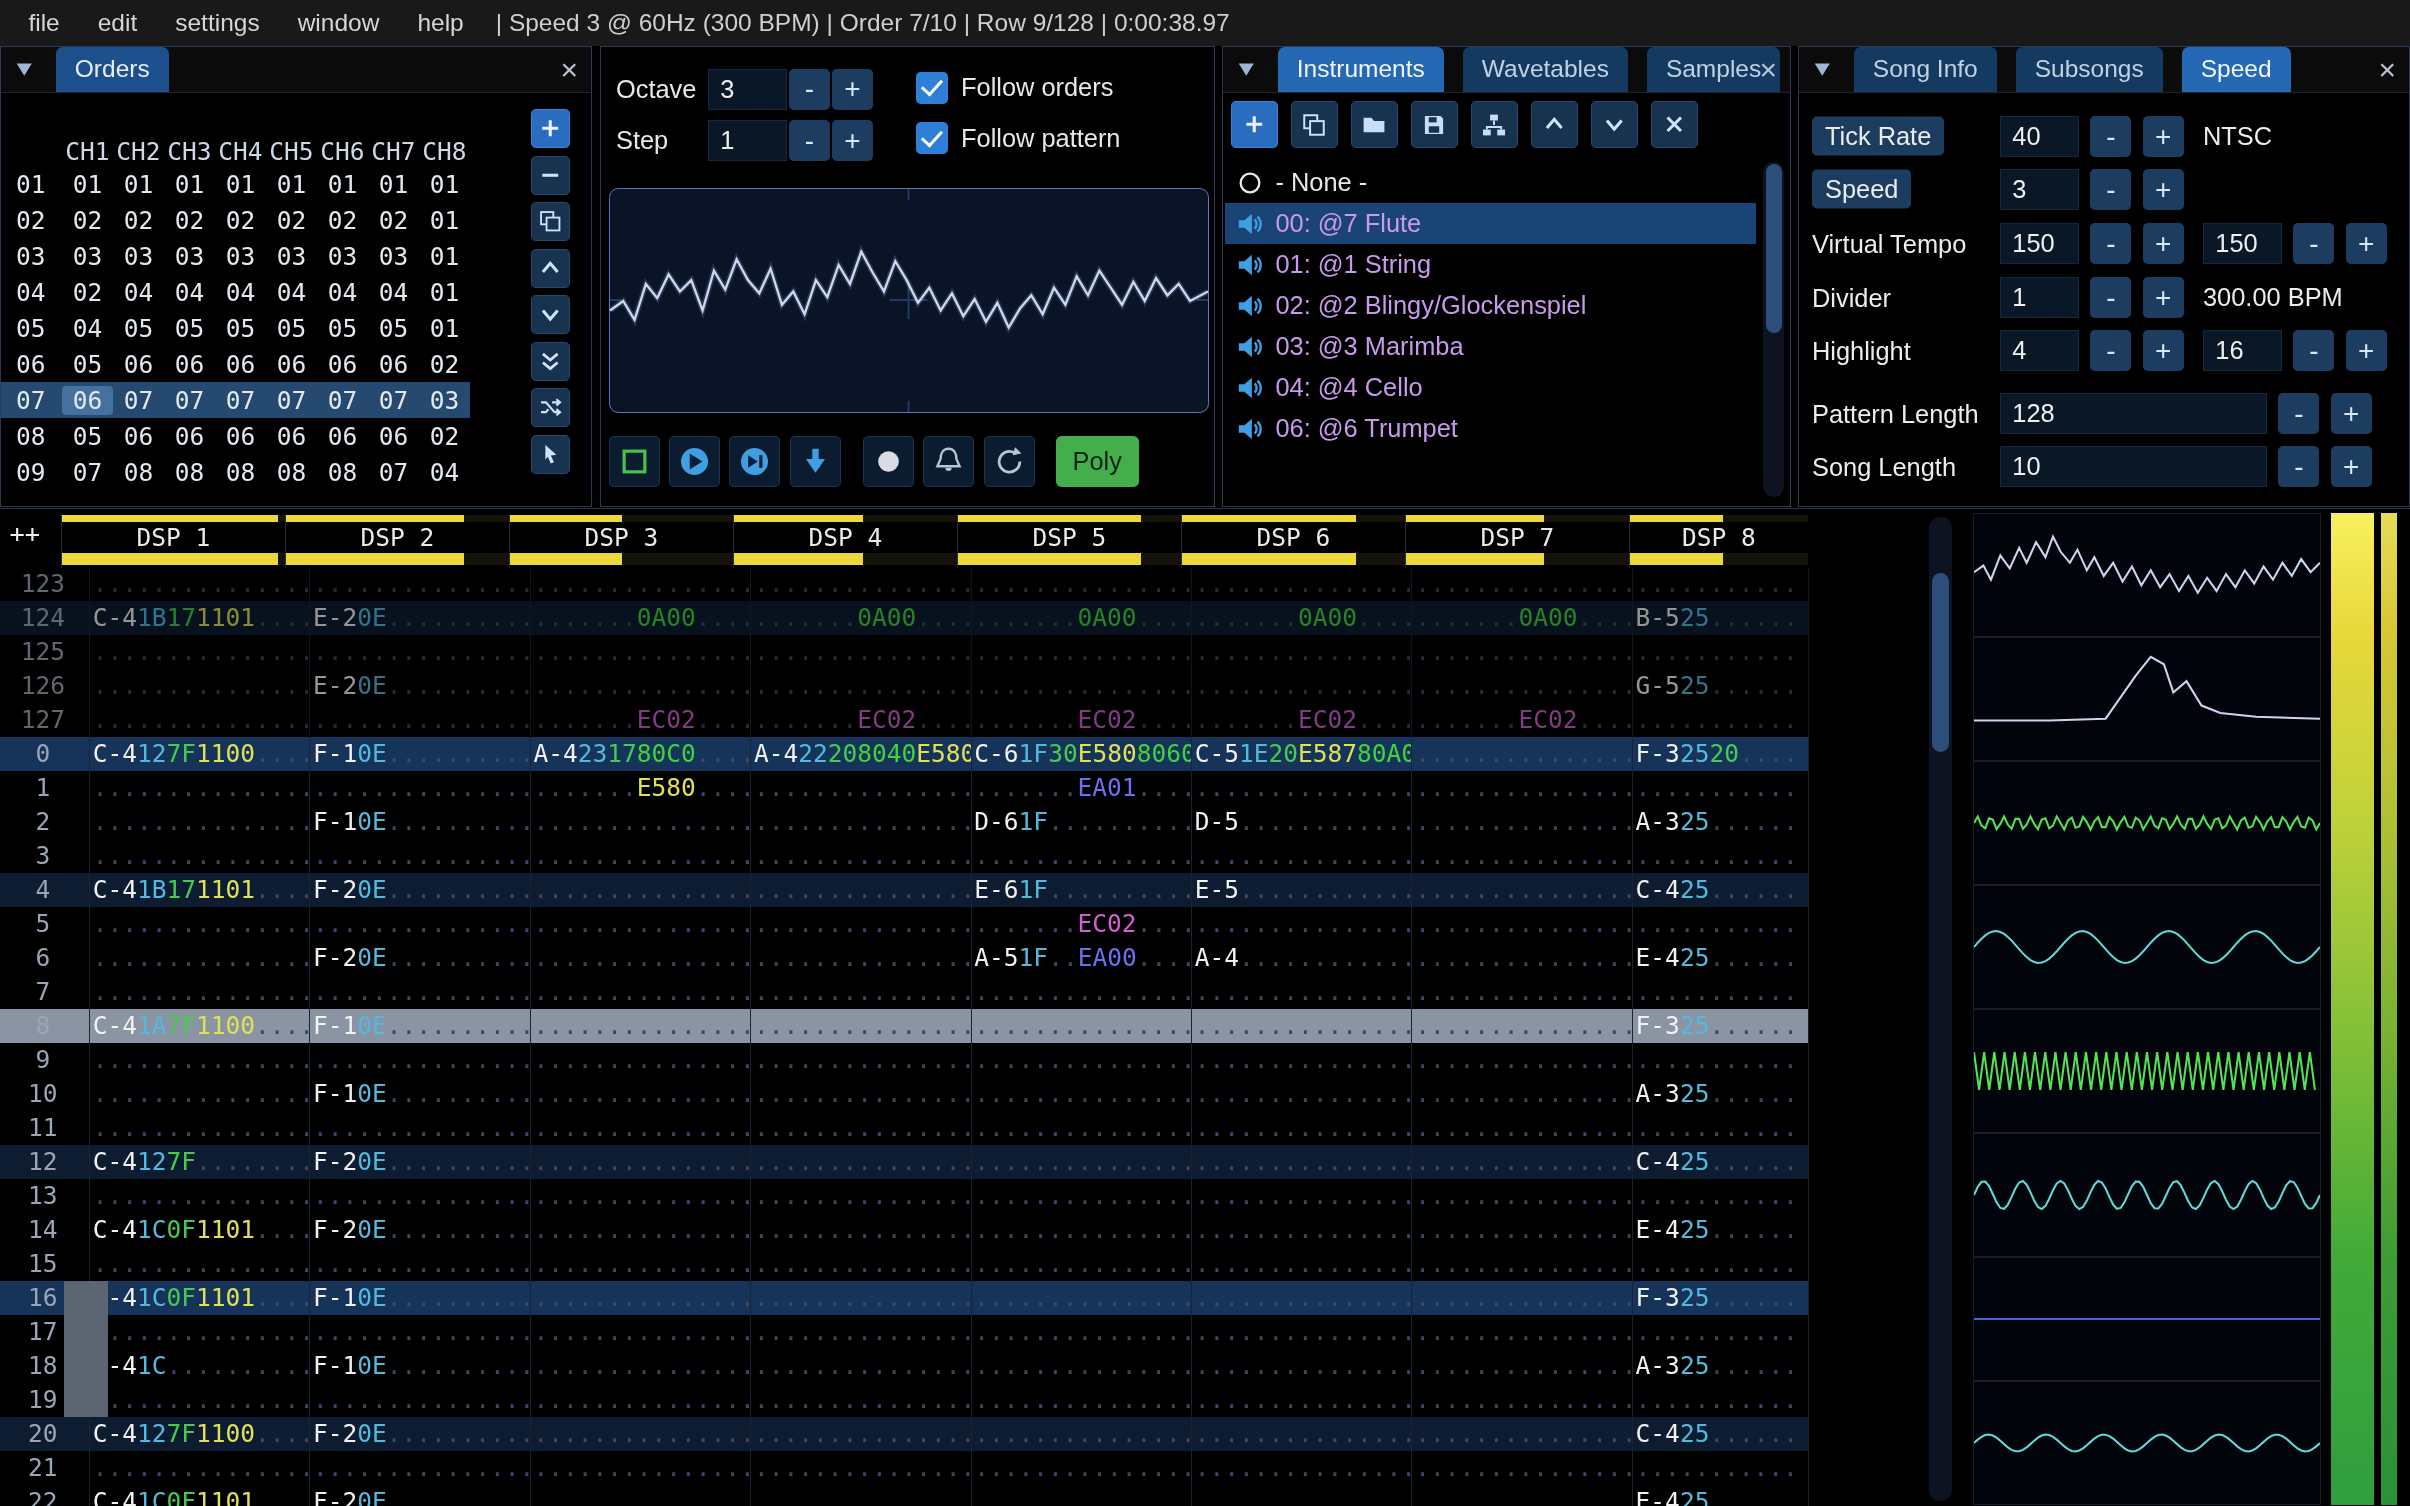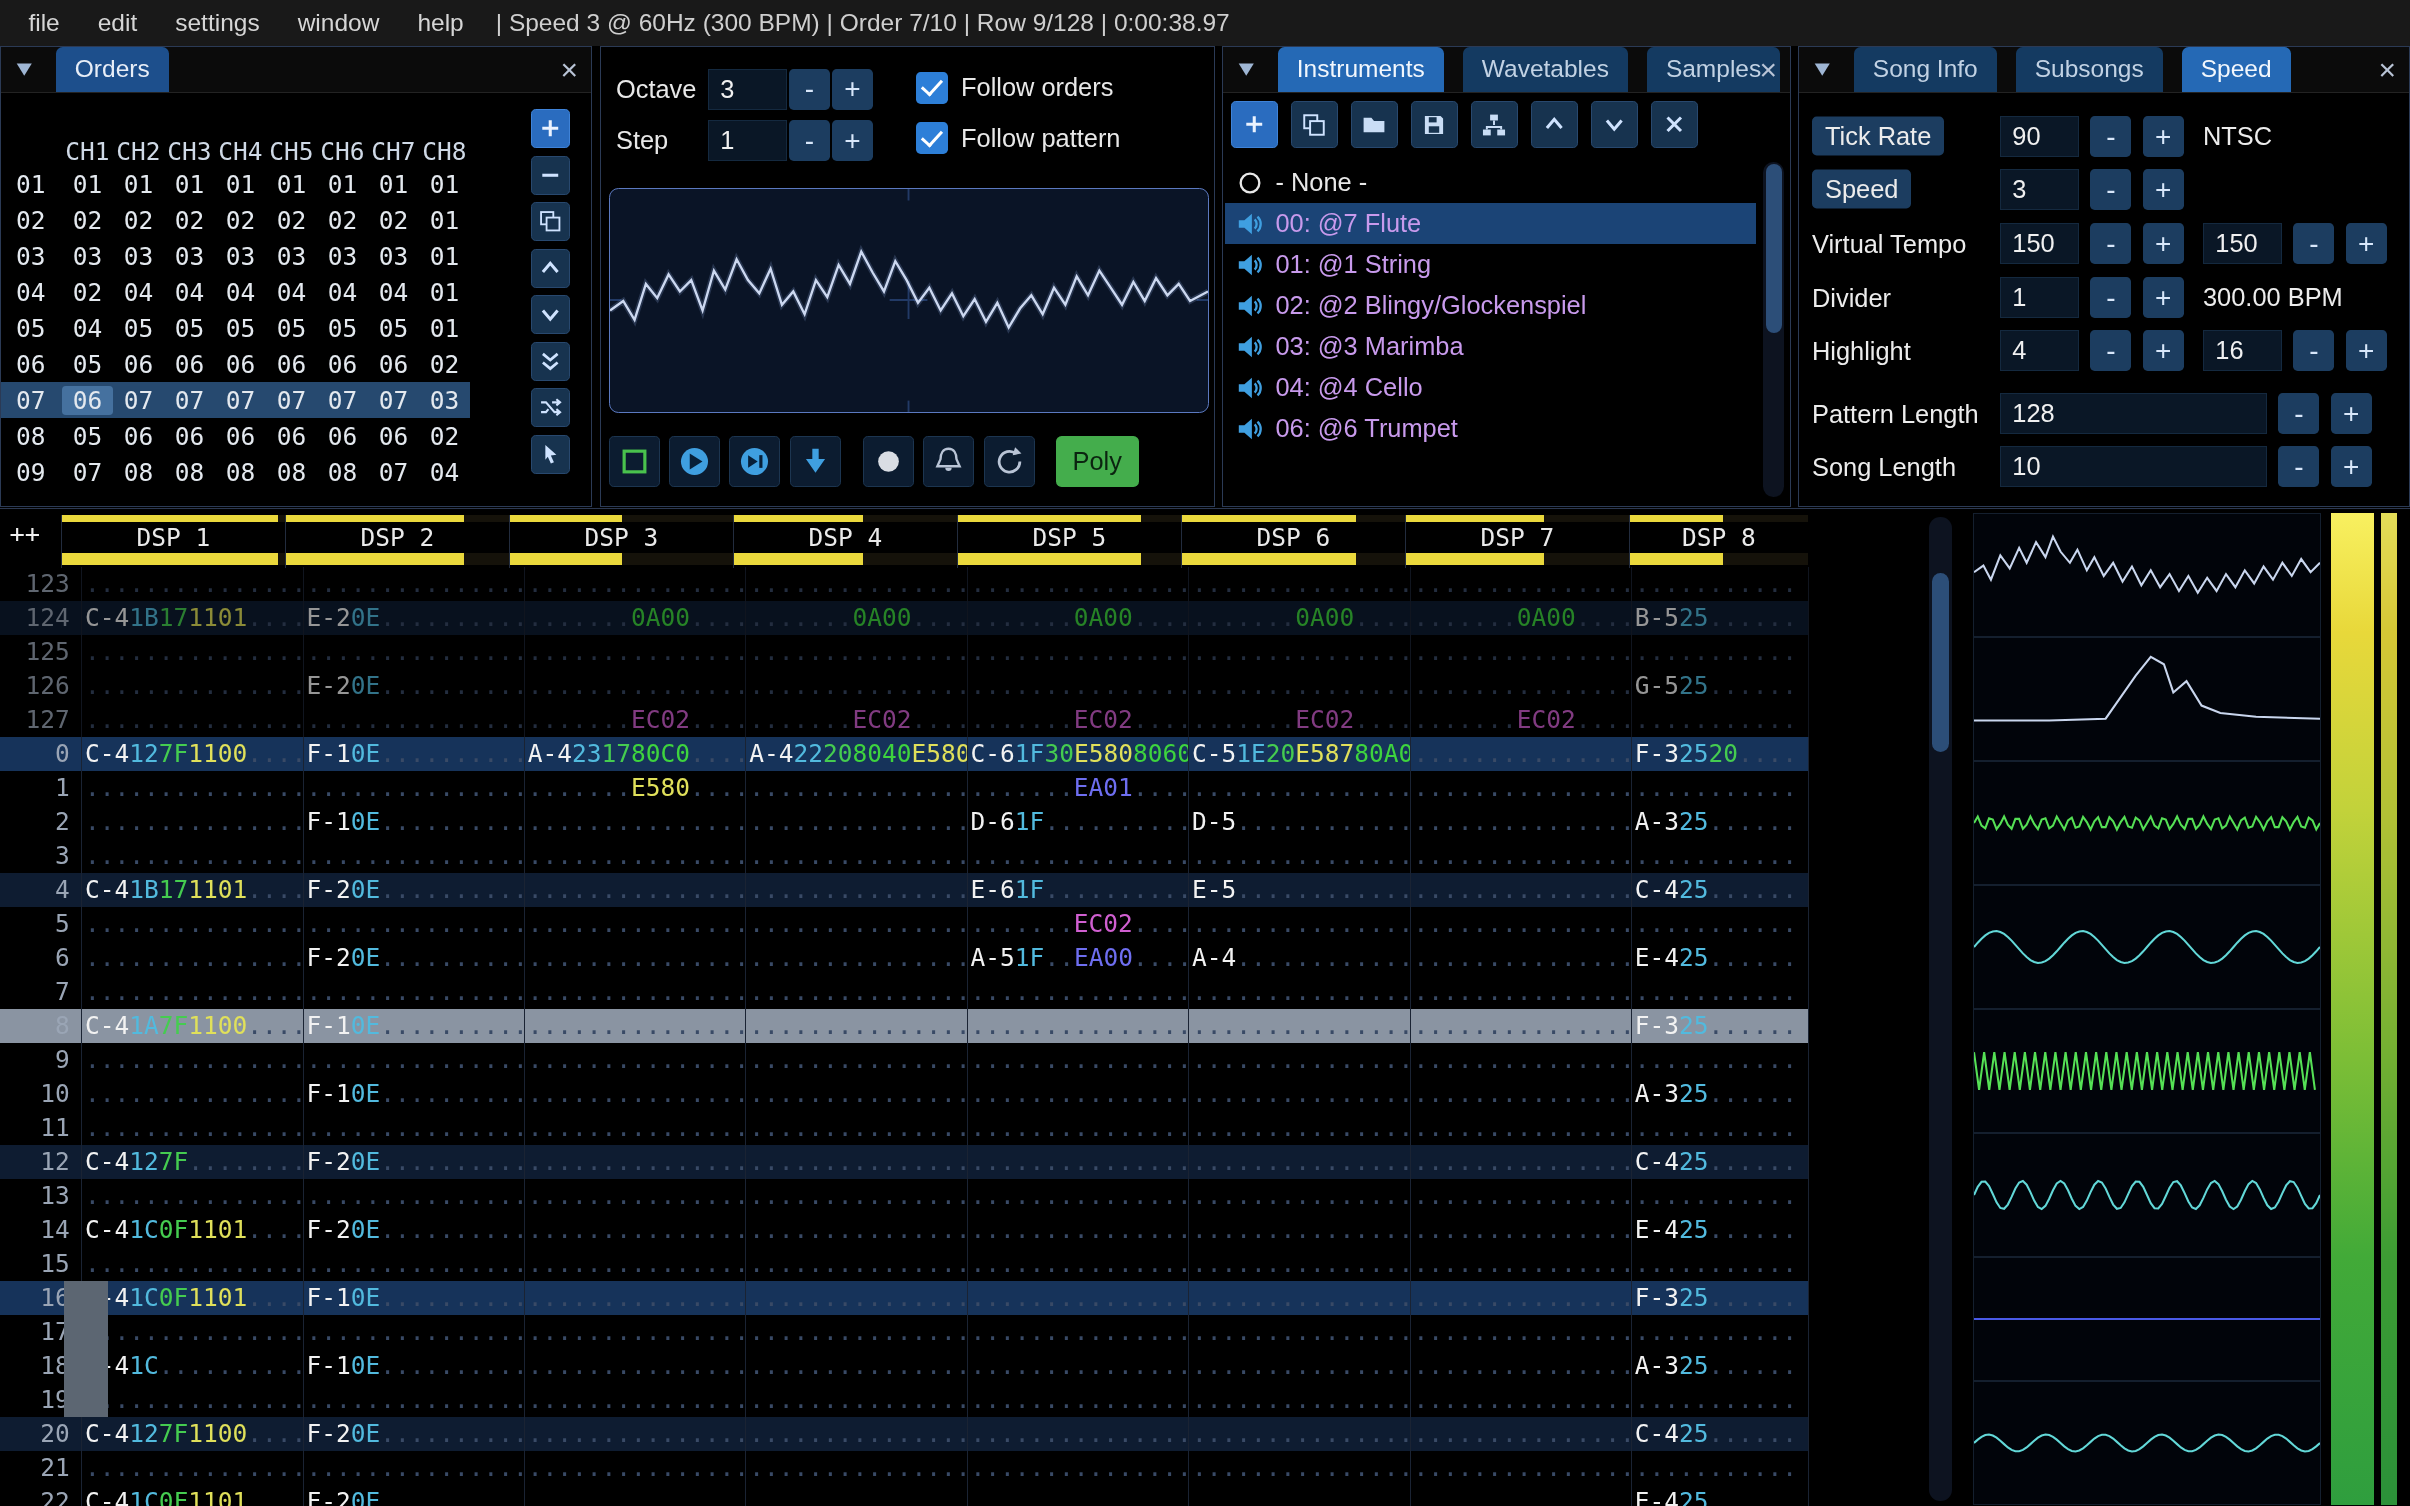--- a/index.html
+++ b/index.html
@@ -98,21 +98,21 @@
   .pch-head .mb { height:12.2px; background:#15120a; position:relative; }
   .pch-head .fill { position:absolute; left:0; top:0; bottom:0; background:#ead83c; }
   .pch-head .pname { height:31px; line-height:31px; text-align:center; font-size:24.5px; color:#eaeaea; }
   #pattern-rows { position:absolute; left:0; top:58px; width:1809px; height:941px; overflow:hidden;
                   font-family:"DejaVu Sans Mono",monospace; font-size:24.5px; }
   .prow { display:flex; height:34px; line-height:34px; position:relative; }
   .prow.hl1 { background:#0e1c31; }
   .prow.hl2 { background:#16335a; }
   .prow.play { background:#8a94a2; }
   .prow.dim { opacity:.62; }
-  .pnum { width:83px; text-align:right; padding-right:11.3px; color:#9aa5b5; border-right:0.9px solid #1a2333; }
+  .pnum { width:83px; text-align:center; padding-right:11.3px; color:#9aa5b5; border-right:0.9px solid #1a2333;margin-left:8px; }
   .pcell { width:224px; padding-left:2.8px; white-space:pre; overflow:hidden; border-right:0.9px solid #1a2333; }
   .pcell.last { width:179px; }
   .selbox { position:absolute; left:64px; top:0; width:44px; height:100%; background:#5c6672; }
   .sn{color:#f2f2f2} .si{color:#52bade} .sv{color:#45cc50} .sy{color:#e0e05a}
   .sg{color:#3ed43e} .sp{color:#d05fd0} .sb{color:#6e6ef0} .sd{color:#394a66}
   .pscroll { position:absolute; left:1929px; top:7.5px; width:22.6px; height:984px; background:#0d1320; border-radius:11.3px; }
   .pscroll .thumb { position:absolute; left:2.8px; right:2.8px; top:56px; height:179px; background:#2c4e78; border-radius:8.5px; }
   #scopes { position:absolute; left:1973px; top:3.8px; width:348px; height:992px; display:flex; flex-direction:column; }
   .scope { flex:1 1 0; background:#01040a; border:0.9px solid #141f2e; overflow:hidden; }
   .scope svg { width:100%; height:100%; display:block; }
@@ -520,21 +520,21 @@
         </svg>
       </span>
     <span class="tab tab--dim">Song Info</span>
     <span class="tab tab--dim">Subsongs</span>
     <span class="tab tab--bright">Speed</span>
     <span class="close-x">×</span>
   </div>
   <div class="srow" style="top:69px">
     <span class="slabel"><span class="label-btn">Tick Rate</span></span>
     <span class="g1">
-      <span class="valbox">90</span>
+      <span class="valbox">40</span>
       <span class="sbtn">-</span>
       <span class="sbtn">+</span>
     </span>
     <span class="g2">
         <span>NTSC</span>
       </span>
   </div>
   <div class="srow" style="top:122px">
     <span class="slabel"><span class="label-btn">Speed</span></span>
     <span class="g1">

